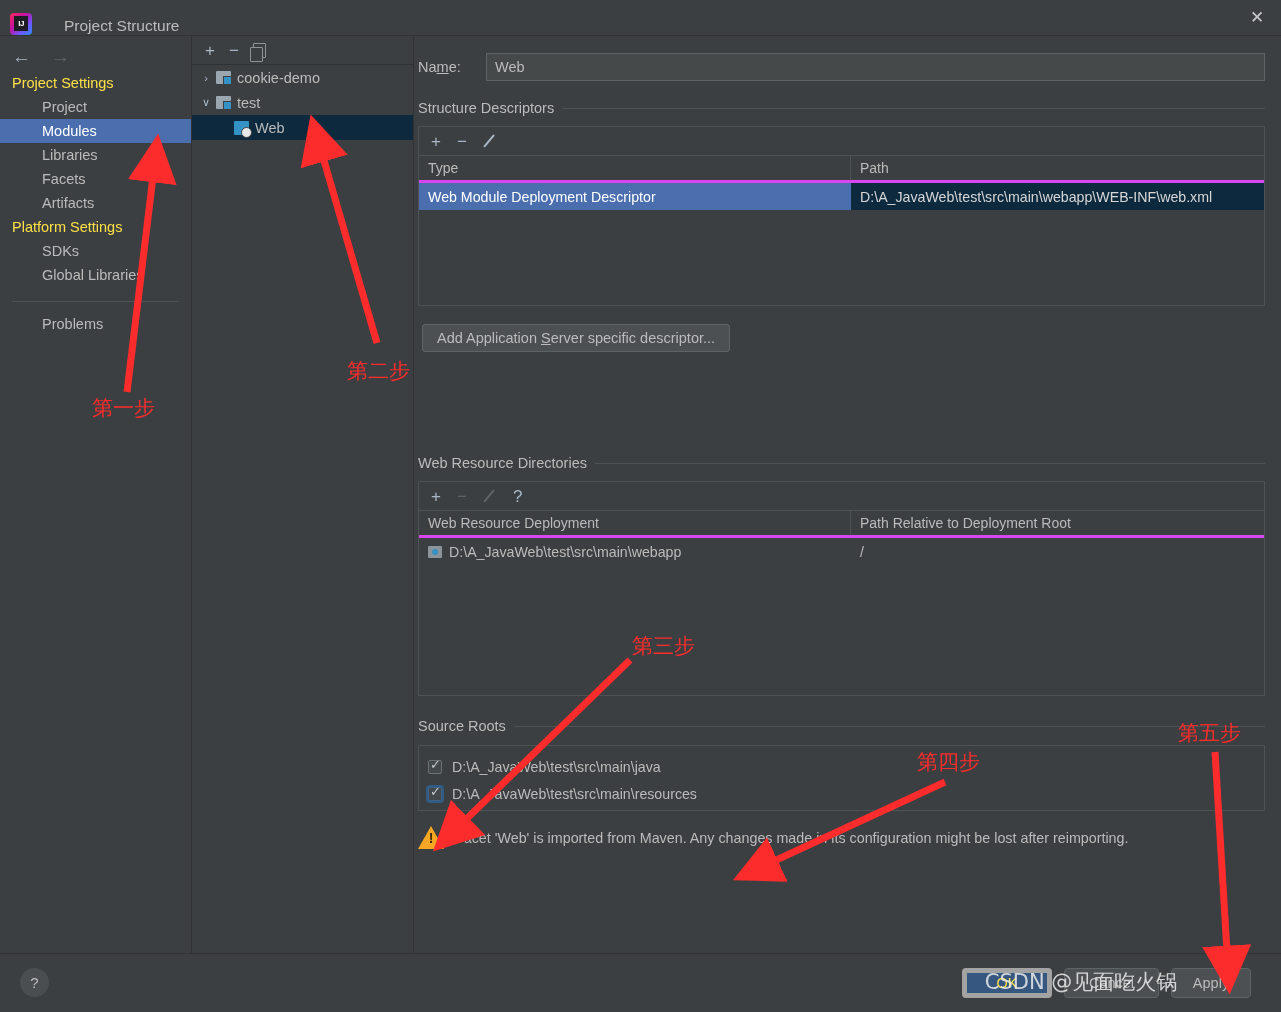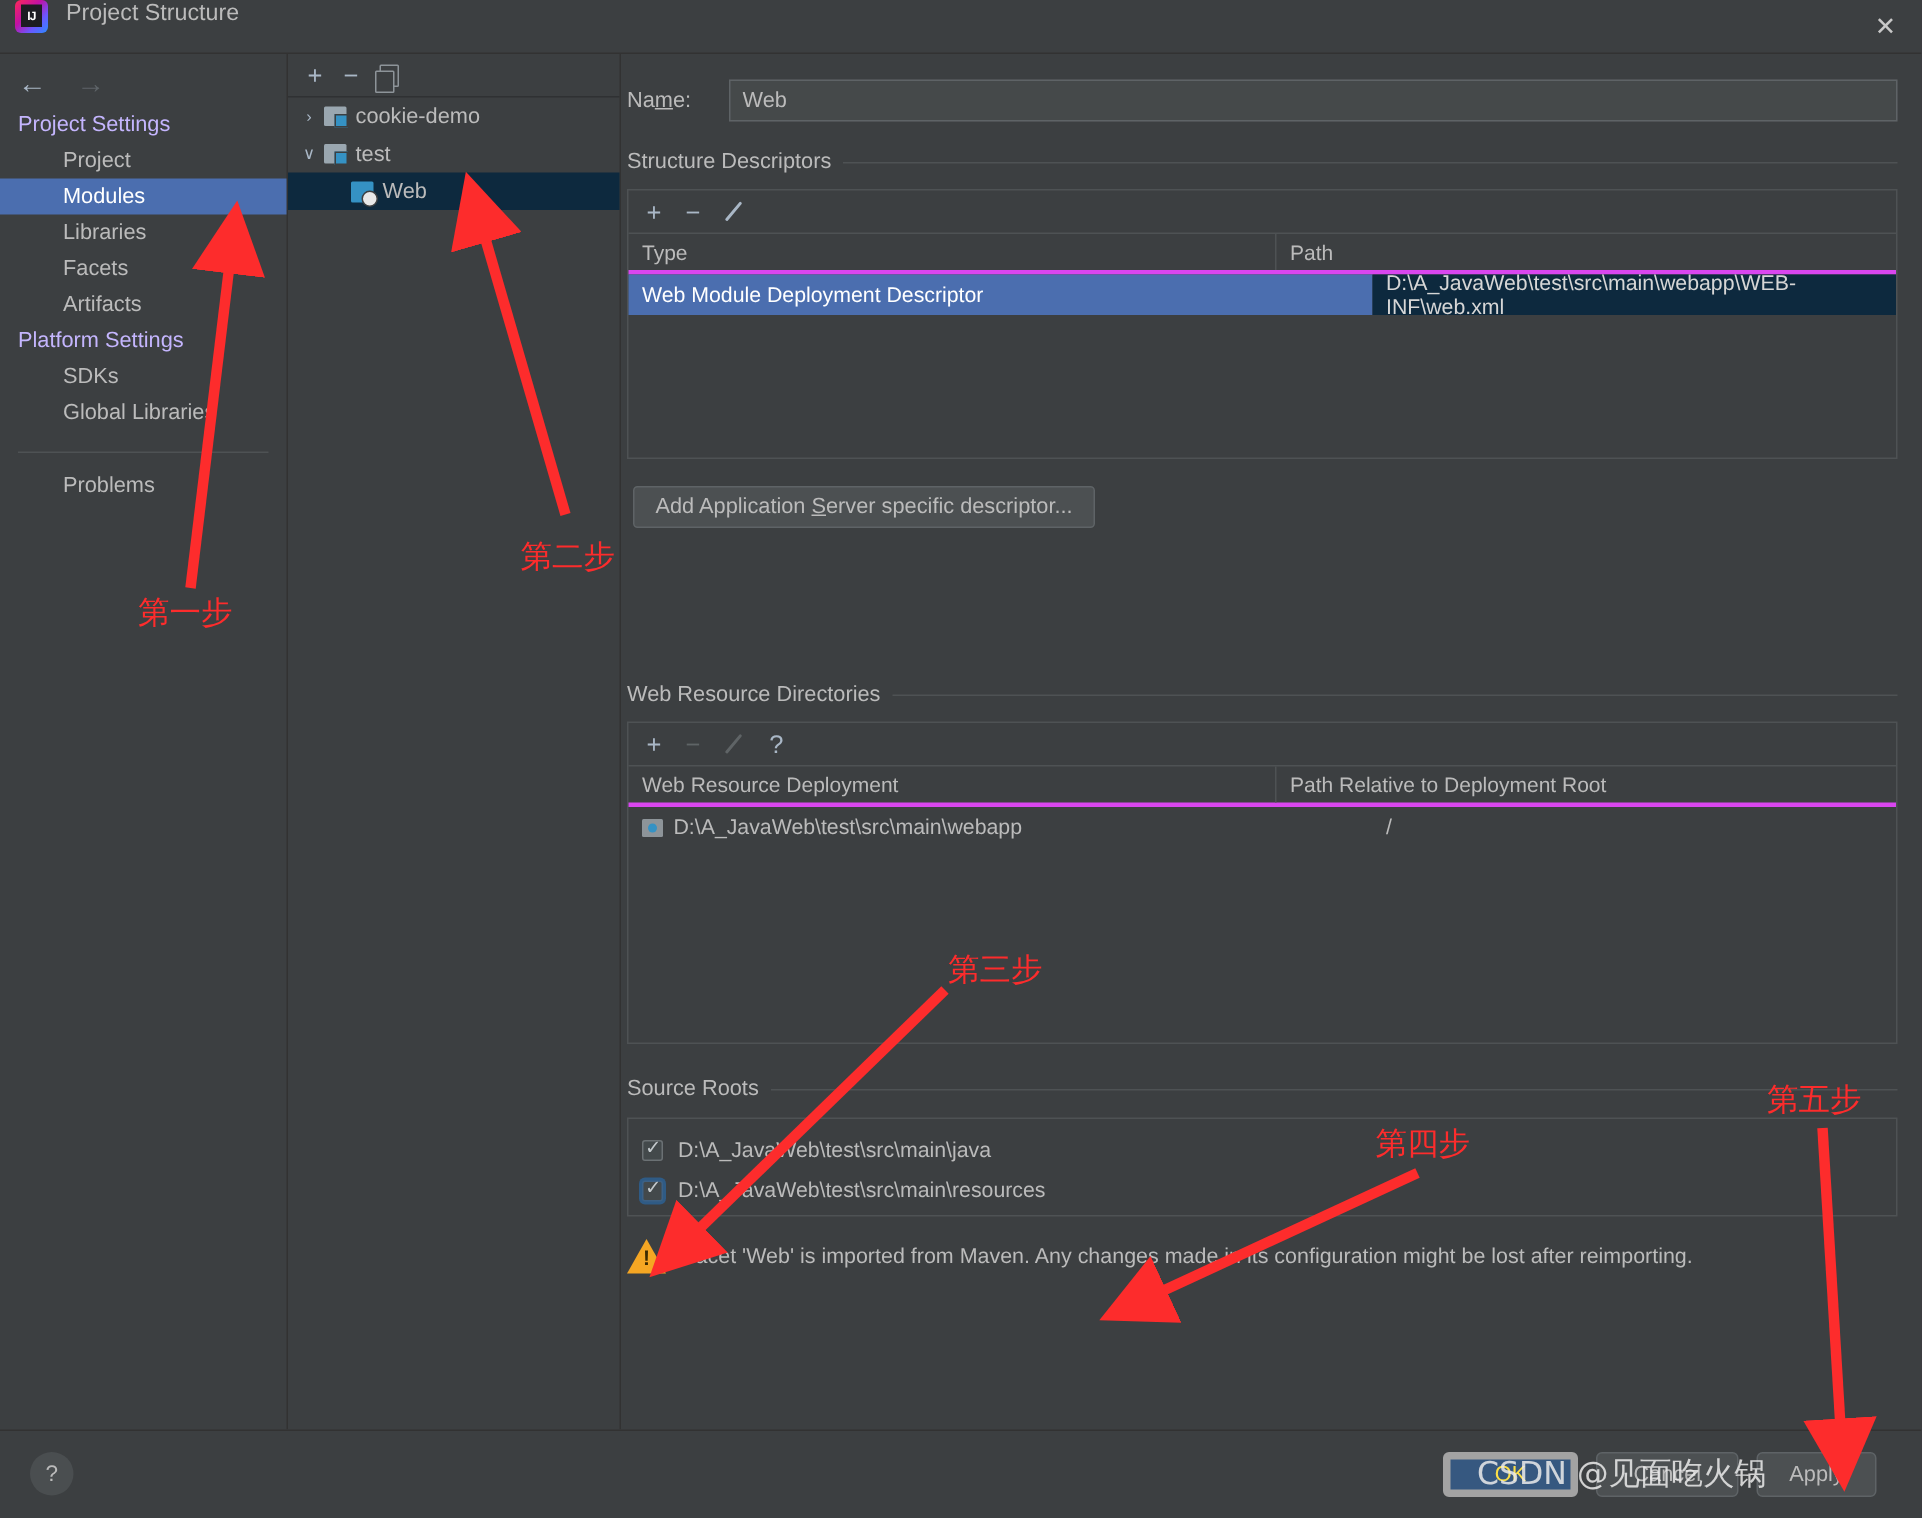--- a/index.html
+++ b/index.html
@@ -13,21 +13,21 @@
     position: relative;
     width: 1281px; height: 1012px;
     background: #3c3f41;
   }
 
   
   #titlebar {
     position: absolute; left: 0; top: 0; width: 1281px; height: 36px;
     background: #3c3f41;
     border-bottom: 1px solid #323232;
-    display: flex; align-items: flex-start;
+    display: flex; align-items: flex-end; gap: 20px;
   }
   #ij-logo {
     width: 22px; height: 22px; margin-left: 10px; border-radius: 4px;
     position: relative; overflow: hidden;
     background: linear-gradient(135deg,#fe2857 0%,#c111a4 40%,#6b57ff 70%,#2b8cff 100%);
     flex: 0 0 auto;
   }
   #ij-logo::after {
     content: "IJ";
     position: absolute; left: 4px; top: 3px;
@@ -60,21 +60,21 @@
   }
   #nav-arrows {
     height: 30px; display: flex; align-items: center; padding-left: 12px; gap: 20px;
     margin-top: 5px;
   }
   .nav-arrow { font-size: 19px; line-height: 1; }
   .nav-arrow.enabled { color: #a9b7c6; cursor: pointer; }
   .nav-arrow.disabled { color: #5e6468; }
 
   .side-group {
-    color: #c4b5fd; font-size: 14.5px;
+    color: #fde047; font-size: 14.5px;
     padding: 4px 0 4px 12px;
   }
   .side-item {
     color: #bbbbbb; font-size: 14.5px;
     padding: 4px 0 4px 42px; cursor: pointer;
   }
   .side-item.selected { background: #4b6eaf; color: #ffffff; }
   .side-sep {
     border-top: 1px solid #4e5254; margin: 14px 12px 10px 12px;
   }
@@ -168,21 +168,21 @@
   .pencil.dim::before{ background:#5f6466; }
 
   .tbl-head {
     display: flex; height: 27px; align-items: center;
     color: #bbbbbb; font-size: 14px; border-bottom: 3px solid #d946ef;
   }
   .tbl-head .c1 { width: 432px; padding-left: 9px; border-right: 1px solid #4e5254; height:100%; display:flex; align-items:center;}
   .tbl-head .c2 { flex: 1; padding-left: 9px; }
 
   .tbl-row { display: flex; height: 27px; align-items: center; font-size: 14.2px; color: #bbbbbb; }
-  .tbl-row .c1 { width: 496px; padding-left: 9px; height:100%; display:flex; align-items:center; }
+  .tbl-row .c1 { width: 432px; padding-left: 9px; height:100%; display:flex; align-items:center; }
   .tbl-row .c2 { flex: 1; padding-left: 9px; height:100%; display:flex; align-items:center; }
   .tbl-row.sel .c1 { background: #4b6eaf; color: #ffffff; }
   .tbl-row.sel .c2 { background: #0d293e; color: #d6d6d6; }
 
   .dd-body { height: 95px; }
   .wrd-body { height: 130px; }
 
   .dir-ico {
     width: 14px; height: 12px; margin-right: 7px; flex: 0 0 auto;
     background: #8d9499; border-radius: 1px; position: relative;

